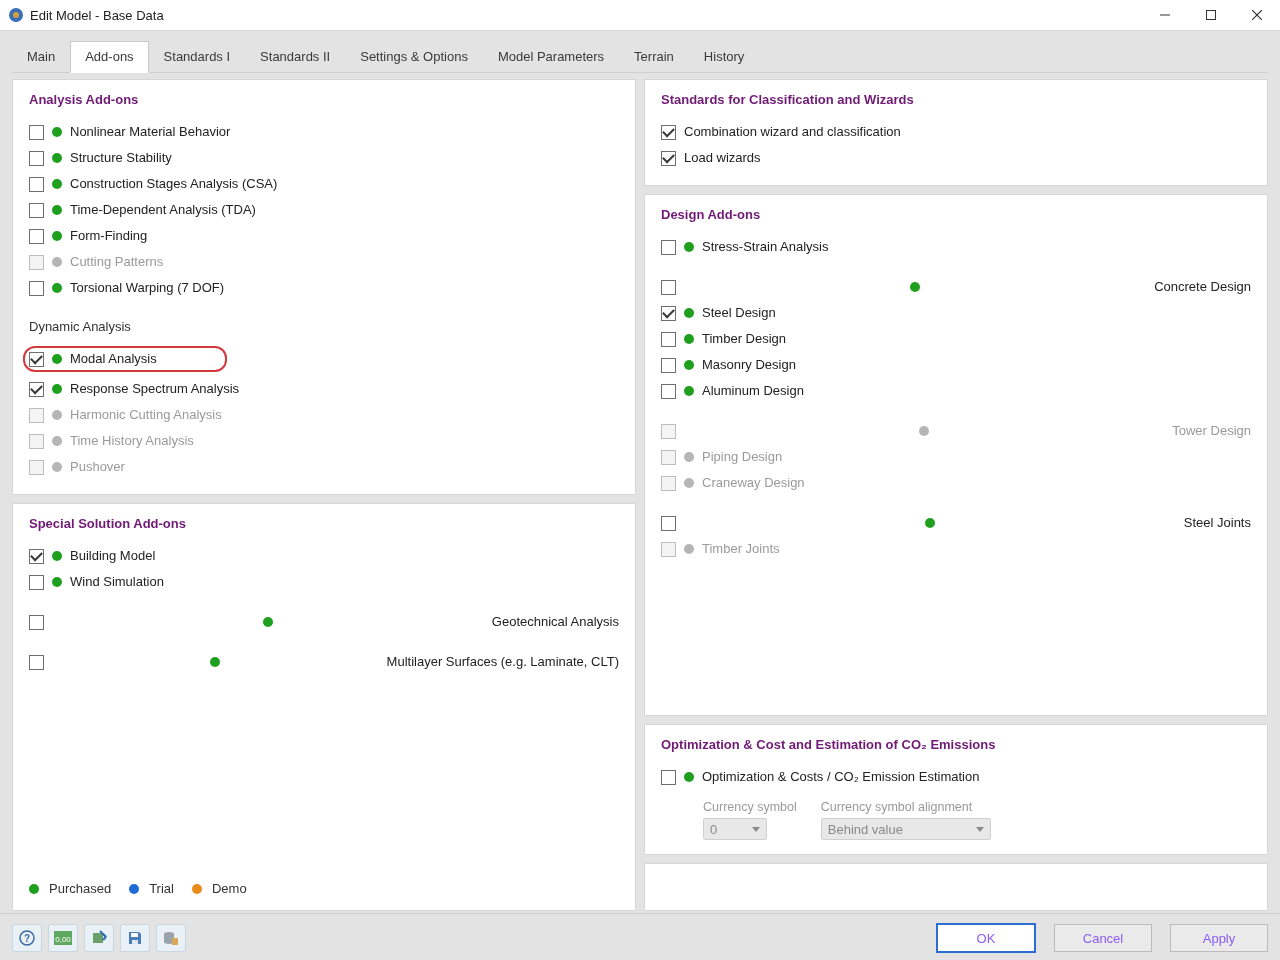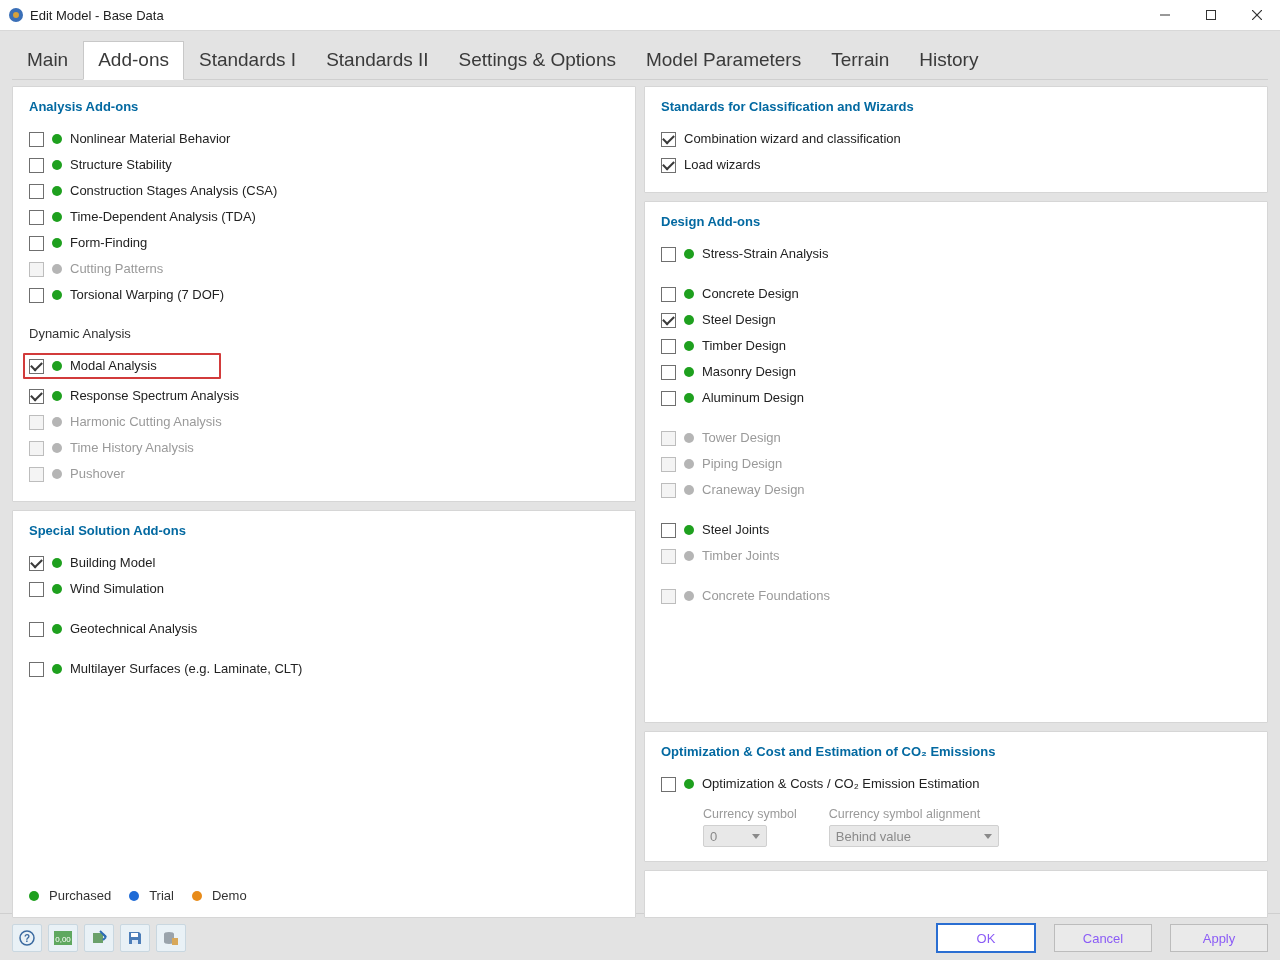--- a/index.html
+++ b/index.html
@@ -42,21 +42,21 @@
     gap: 0;
     border-bottom: 1px solid #cfcfcf;
     background: #e3e3e3;
   }
   .tab {
     padding: 7px 14px 8px 14px;
     color: #3a3a3a;
     border: 1px solid transparent;
     border-bottom: none;
     cursor: default;
-    font-size: 19px;
+    font-size: 13px;
   }
   .tab.active {
     background: #ffffff;
     border-color: #c8c8c8;
     border-bottom: 1px solid #ffffff;
     margin-bottom: -1px;
   }
   .columns {
     display: flex;
     gap: 8px;
@@ -68,34 +68,34 @@
     background: #ffffff;
     border: 1px solid #d6d6d6;
     border-radius: 1px;
     padding: 12px 16px 14px 16px;
   }
   .panel.fill { flex: 1; }
   .panel h3 {
     margin: 0 0 12px 0;
     font-size: 13px;
     font-weight: 600;
-    color: #0369a1;
+    color: #701a75;
   }
   .subhead {
     margin: 18px 0 8px 0;
     color: #333;
     font-size: 13px;
   }
   .row {
     display: flex; align-items: center;
     gap: 8px;
     padding: 4px 0;
     line-height: 18px;
   }
-  .row.group-gap-top { margin-top: 14px; }
+  .row.group-gap-top { margin-top: 14px; justify-content: space-between; }
   .cbx {
     width: 15px; height: 15px;
     border: 1px solid #6f6f6f;
     background: #ffffff;
     display: inline-flex; align-items: center; justify-content: center;
     flex-shrink: 0;
     box-sizing: border-box;
   }
   .cbx.checked::after {
     content: "";
@@ -110,22 +110,22 @@
     flex-shrink: 0;
   }
   .dot-green { background: #1ea01e; }
   .dot-blue  { background: #1f6bd6; }
   .dot-orange{ background: #e88b1a; }
   .dot-grey  { background: #b5b5b5; }
   .lbl { color: #222; }
   .lbl.disabled { color: #9a9a9a; }
   .highlight-box {
     border: 2px solid #d23b3b;
-    border-radius: 1px;
-    padding: 2px 0 2px 4px;
+    border-radius: 12px;
+    padding: 2px 6px 2px 4px;
     margin-left: -6px;
     display: inline-flex; align-items: center; gap: 8px;
     width: 190px;
   }
   .legend-row {
     display: flex; align-items: center; gap: 8px;
     color: #333;
   }
   .legend-row .dot { margin-right: 2px; }
   .select-like {
@@ -400,44 +400,39 @@
             <div class="row group-gap-top">
               <span class="cbx"></span>
               <span class="dot dot-green"></span>
               <span class="lbl">Steel Joints</span>
             </div>
             <div class="row">
               <span class="cbx disabled"></span>
               <span class="dot dot-grey"></span>
               <span class="lbl disabled">Timber Joints</span>
             </div>
-            <div class="row group-gap-top">
-              <span class="cbx disabled"></span>
-              <span class="dot dot-grey"></span>
-              <span class="lbl disabled">Concrete Foundations</span>
-            </div>
           </div>
       </div>
 
       <div class="panel">
         <h3>Optimization &amp; Cost and Estimation of CO₂ Emissions</h3>
         <div class="row">
           <span class="cbx"></span>
           <span class="dot dot-green"></span>
           <span class="lbl">Optimization &amp; Costs / CO₂ Emission Estimation</span>
         </div>
         <div style="display:flex;gap:24px;margin:10px 0 0 24px;">
           <div style="display:flex;flex-direction:column;gap:4px;margin-left:18px;">
             <span class="field-label">Currency symbol</span>
             <div class="select-like" style="width:64px;">
               <span>0</span>
               <span class="caret"></span>
             </div>
           </div>
-          <div style="display:flex;flex-direction:column;gap:4px;margin-left:8px;">
+          <div style="display:flex;flex-direction:column;gap:4px;">
             <span class="field-label">Currency symbol alignment</span>
             <div class="select-like" style="width:170px;">
               <span>Behind value</span>
               <span class="caret"></span>
             </div>
           </div>
         </div>
       </div>
 
       <div class="panel" style="height:20px;"></div>

